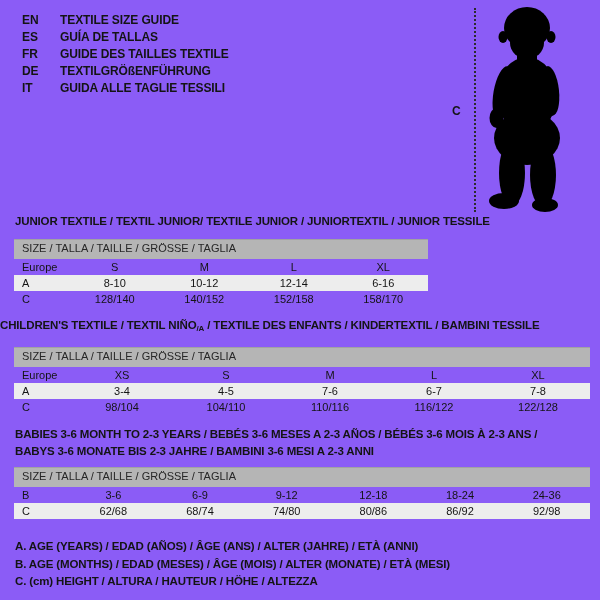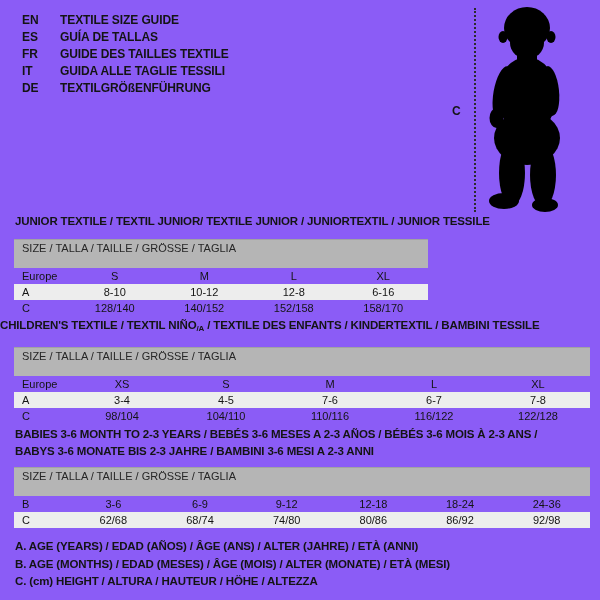--- a/index.html
+++ b/index.html
@@ -16,21 +16,21 @@
   .measure-line{position:absolute;left:474px;top:8px;height:204px;width:0;border-left:2px dotted #2b2b2b;}
   .measure-label{position:absolute;left:452px;top:104px;font-size:12px;font-weight:bold;}
   .baby-svg{position:absolute;left:480px;top:5px;}
 
   
   .sec-title{position:absolute;font-size:11.5px;font-weight:bold;letter-spacing:-0.15px;white-space:nowrap;line-height:17px;}
   .sub{font-size:8px;vertical-align:-2px;}
 
   
   .tbl{position:absolute;font-size:11px;}
-  .thead{height:29px;line-height:17px;background:#b5b5b5;border-top:1px solid #a2a2a2;
+  .thead{height:20px;line-height:17px;background:#b5b5b5;border-top:1px solid #a2a2a2;
          padding-left:8px;color:#262626;box-sizing:border-box;}
   .trow{display:flex;height:16px;line-height:16px;}
   .trow .lbl{width:56px;padding-left:8px;box-sizing:border-box;text-align:left;flex:none;}
   .trow .cell{flex:1;text-align:center;}
   .shade{background:#ededed;}
 
   
   .notes{position:absolute;left:15px;top:538px;font-size:11.5px;font-weight:bold;letter-spacing:-0.15px;}
   .note-line{height:17.5px;line-height:17.5px;white-space:nowrap;}
 </style>
@@ -43,24 +43,24 @@
     <div class="lang-row">
       <span class="lang-code">EN</span><span>TEXTILE SIZE GUIDE</span>
     </div>
     <div class="lang-row">
       <span class="lang-code">ES</span><span>GUÍA DE TALLAS</span>
     </div>
     <div class="lang-row">
       <span class="lang-code">FR</span><span>GUIDE DES TAILLES TEXTILE</span>
     </div>
     <div class="lang-row">
-      <span class="lang-code">IT</span><span>GUIDA ALLE TAGLIE TESSILI</span>
+      <span class="lang-code">DE</span><span>TEXTILGRÖßENFÜHRUNG</span>
     </div>
     <div class="lang-row">
-      <span class="lang-code">DE</span><span>TEXTILGRÖßENFÜHRUNG</span>
+      <span class="lang-code">IT</span><span>GUIDA ALLE TAGLIE TESSILI</span>
     </div>
   </div>
 
   <div class="measure-line"></div>
   <div class="measure-label">C</div>
   <svg class="baby-svg" width="95" height="208" viewBox="0 0 95 208">
     <g fill="#000000">
       <ellipse cx="47" cy="23" rx="23" ry="21"></ellipse>
       <ellipse cx="47" cy="38" rx="17" ry="16"></ellipse>
       <ellipse cx="23" cy="32" rx="4.5" ry="6"></ellipse>
@@ -86,21 +86,21 @@
       <span class="lbl">Europe</span>
       <span class="cell">S</span>
       <span class="cell">M</span>
       <span class="cell">L</span>
       <span class="cell">XL</span>
     </div>
     <div class="trow shade">
       <span class="lbl">A</span>
       <span class="cell">8-10</span>
       <span class="cell">10-12</span>
-      <span class="cell">12-8</span>
+      <span class="cell">12-14</span>
       <span class="cell">6-16</span>
     </div>
     <div class="trow">
       <span class="lbl">C</span>
       <span class="cell">128/140</span>
       <span class="cell">140/152</span>
       <span class="cell">152/158</span>
       <span class="cell">158/170</span>
     </div>
   </div>

